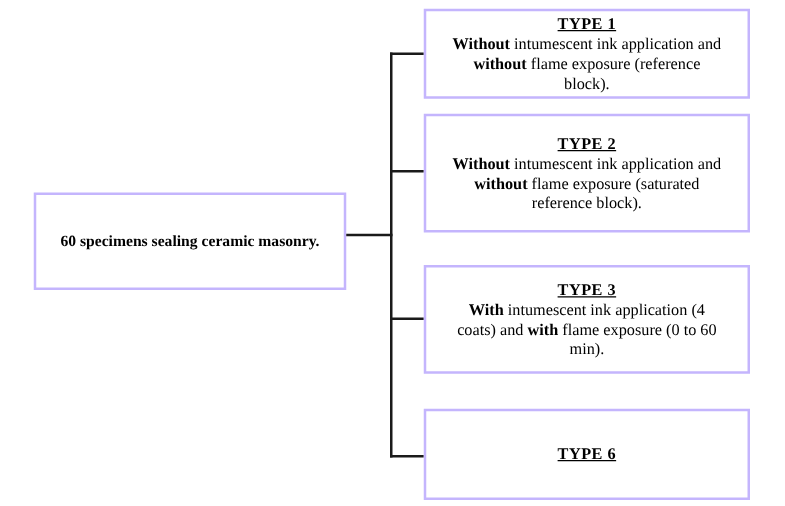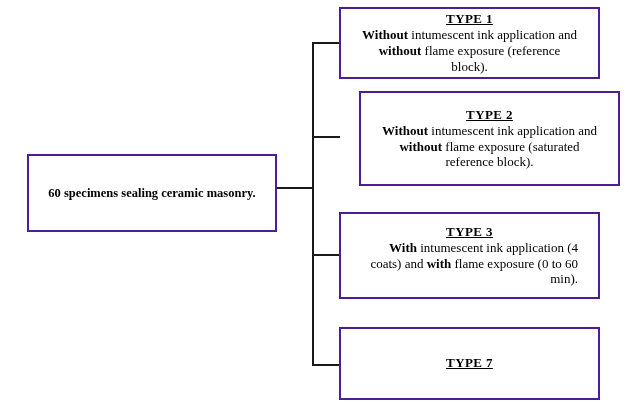--- a/index.html
+++ b/index.html
@@ -14,21 +14,21 @@
     background: #ffffff;
     overflow: hidden;
     font-family: "Liberation Serif", "DejaVu Serif", serif;
     color: #000000;
   }
 
   
   .node {
     position: absolute;
     box-sizing: border-box;
-    border: 2px solid #4c1d95;
+    border: 2px solid #c4b5fd;
     background: #ffffff;
     display: flex;
     flex-direction: column;
     align-items: center;
     justify-content: center;
     text-align: center;
     line-height: 1.16;
     font-family: Liberation Serif, serif;
   }
 
@@ -66,22 +66,22 @@
   .type-node .body {
     padding: 0 20px;
     line-height: 1.22;
   }
   .type-node .heading {
     font-size: 13px;
     margin-bottom: 1px;
   }
 
   #type-1-node { top: 7px;   height: 72px; }
-  #type-2-node { top: 91px;  height: 95px; margin-left: 20px; }
-  #type-3-node { top: 212px; height: 87px; text-align: right; }
+  #type-2-node { top: 91px;  height: 95px; }
+  #type-3-node { top: 212px; height: 87px; }
   #type-4-node { top: 327px; height: 73px; }
 
   
   .conn {
     position: absolute;
     background: #1a1a1a;
   }
   .h { height: 2px; }
   .v { width: 2px; }
 
@@ -120,16 +120,16 @@
     <span class="heading">TYPE 2</span>
     <span class="body"><b>Without</b><span> intumescent ink application and </span><b>without</b><span> flame exposure (saturated reference block).</span></span>
   </div>
 
   <div class="node type-node" id="type-3-node">
     <span class="heading">TYPE 3</span>
     <span class="body"><b>With</b><span> intumescent ink application (4 coats) and </span><b>with</b><span> flame exposure (0 to 60 min).</span></span>
   </div>
 
   <div class="node type-node" id="type-4-node">
-    <span class="heading">TYPE 7</span>
+    <span class="heading">TYPE 6</span>
   </div>
 
 </div>
 
 </body></html>

